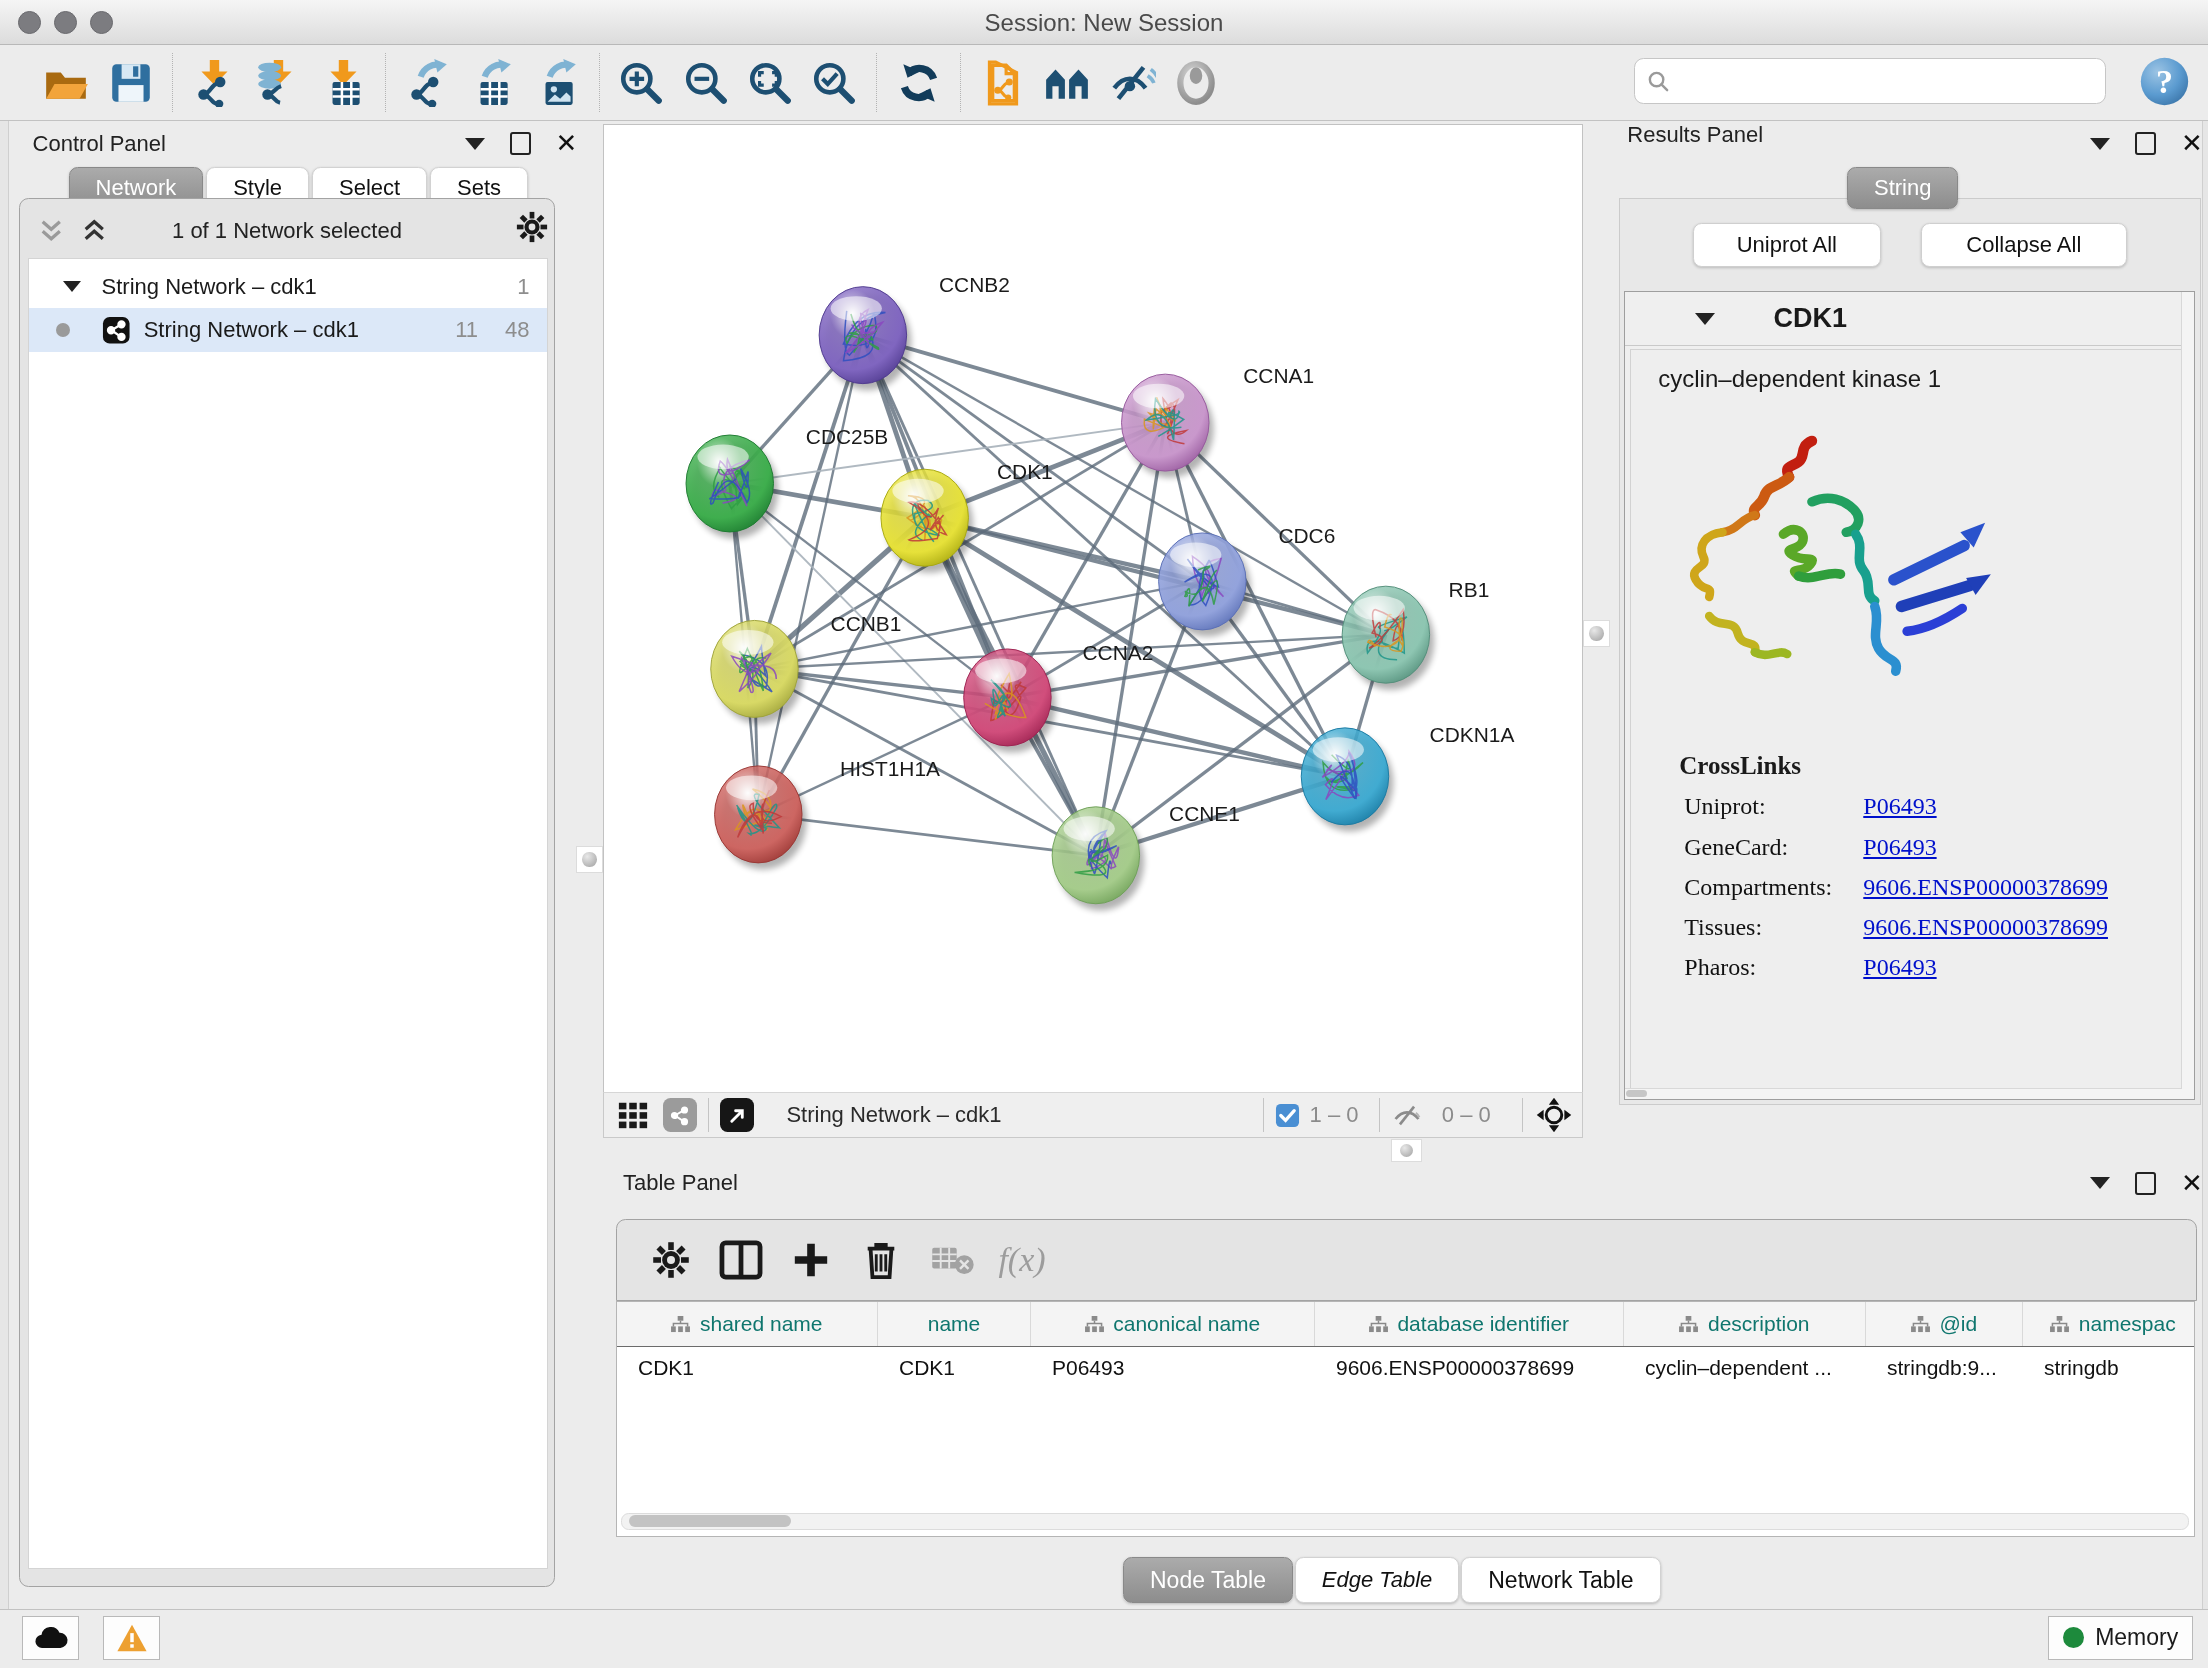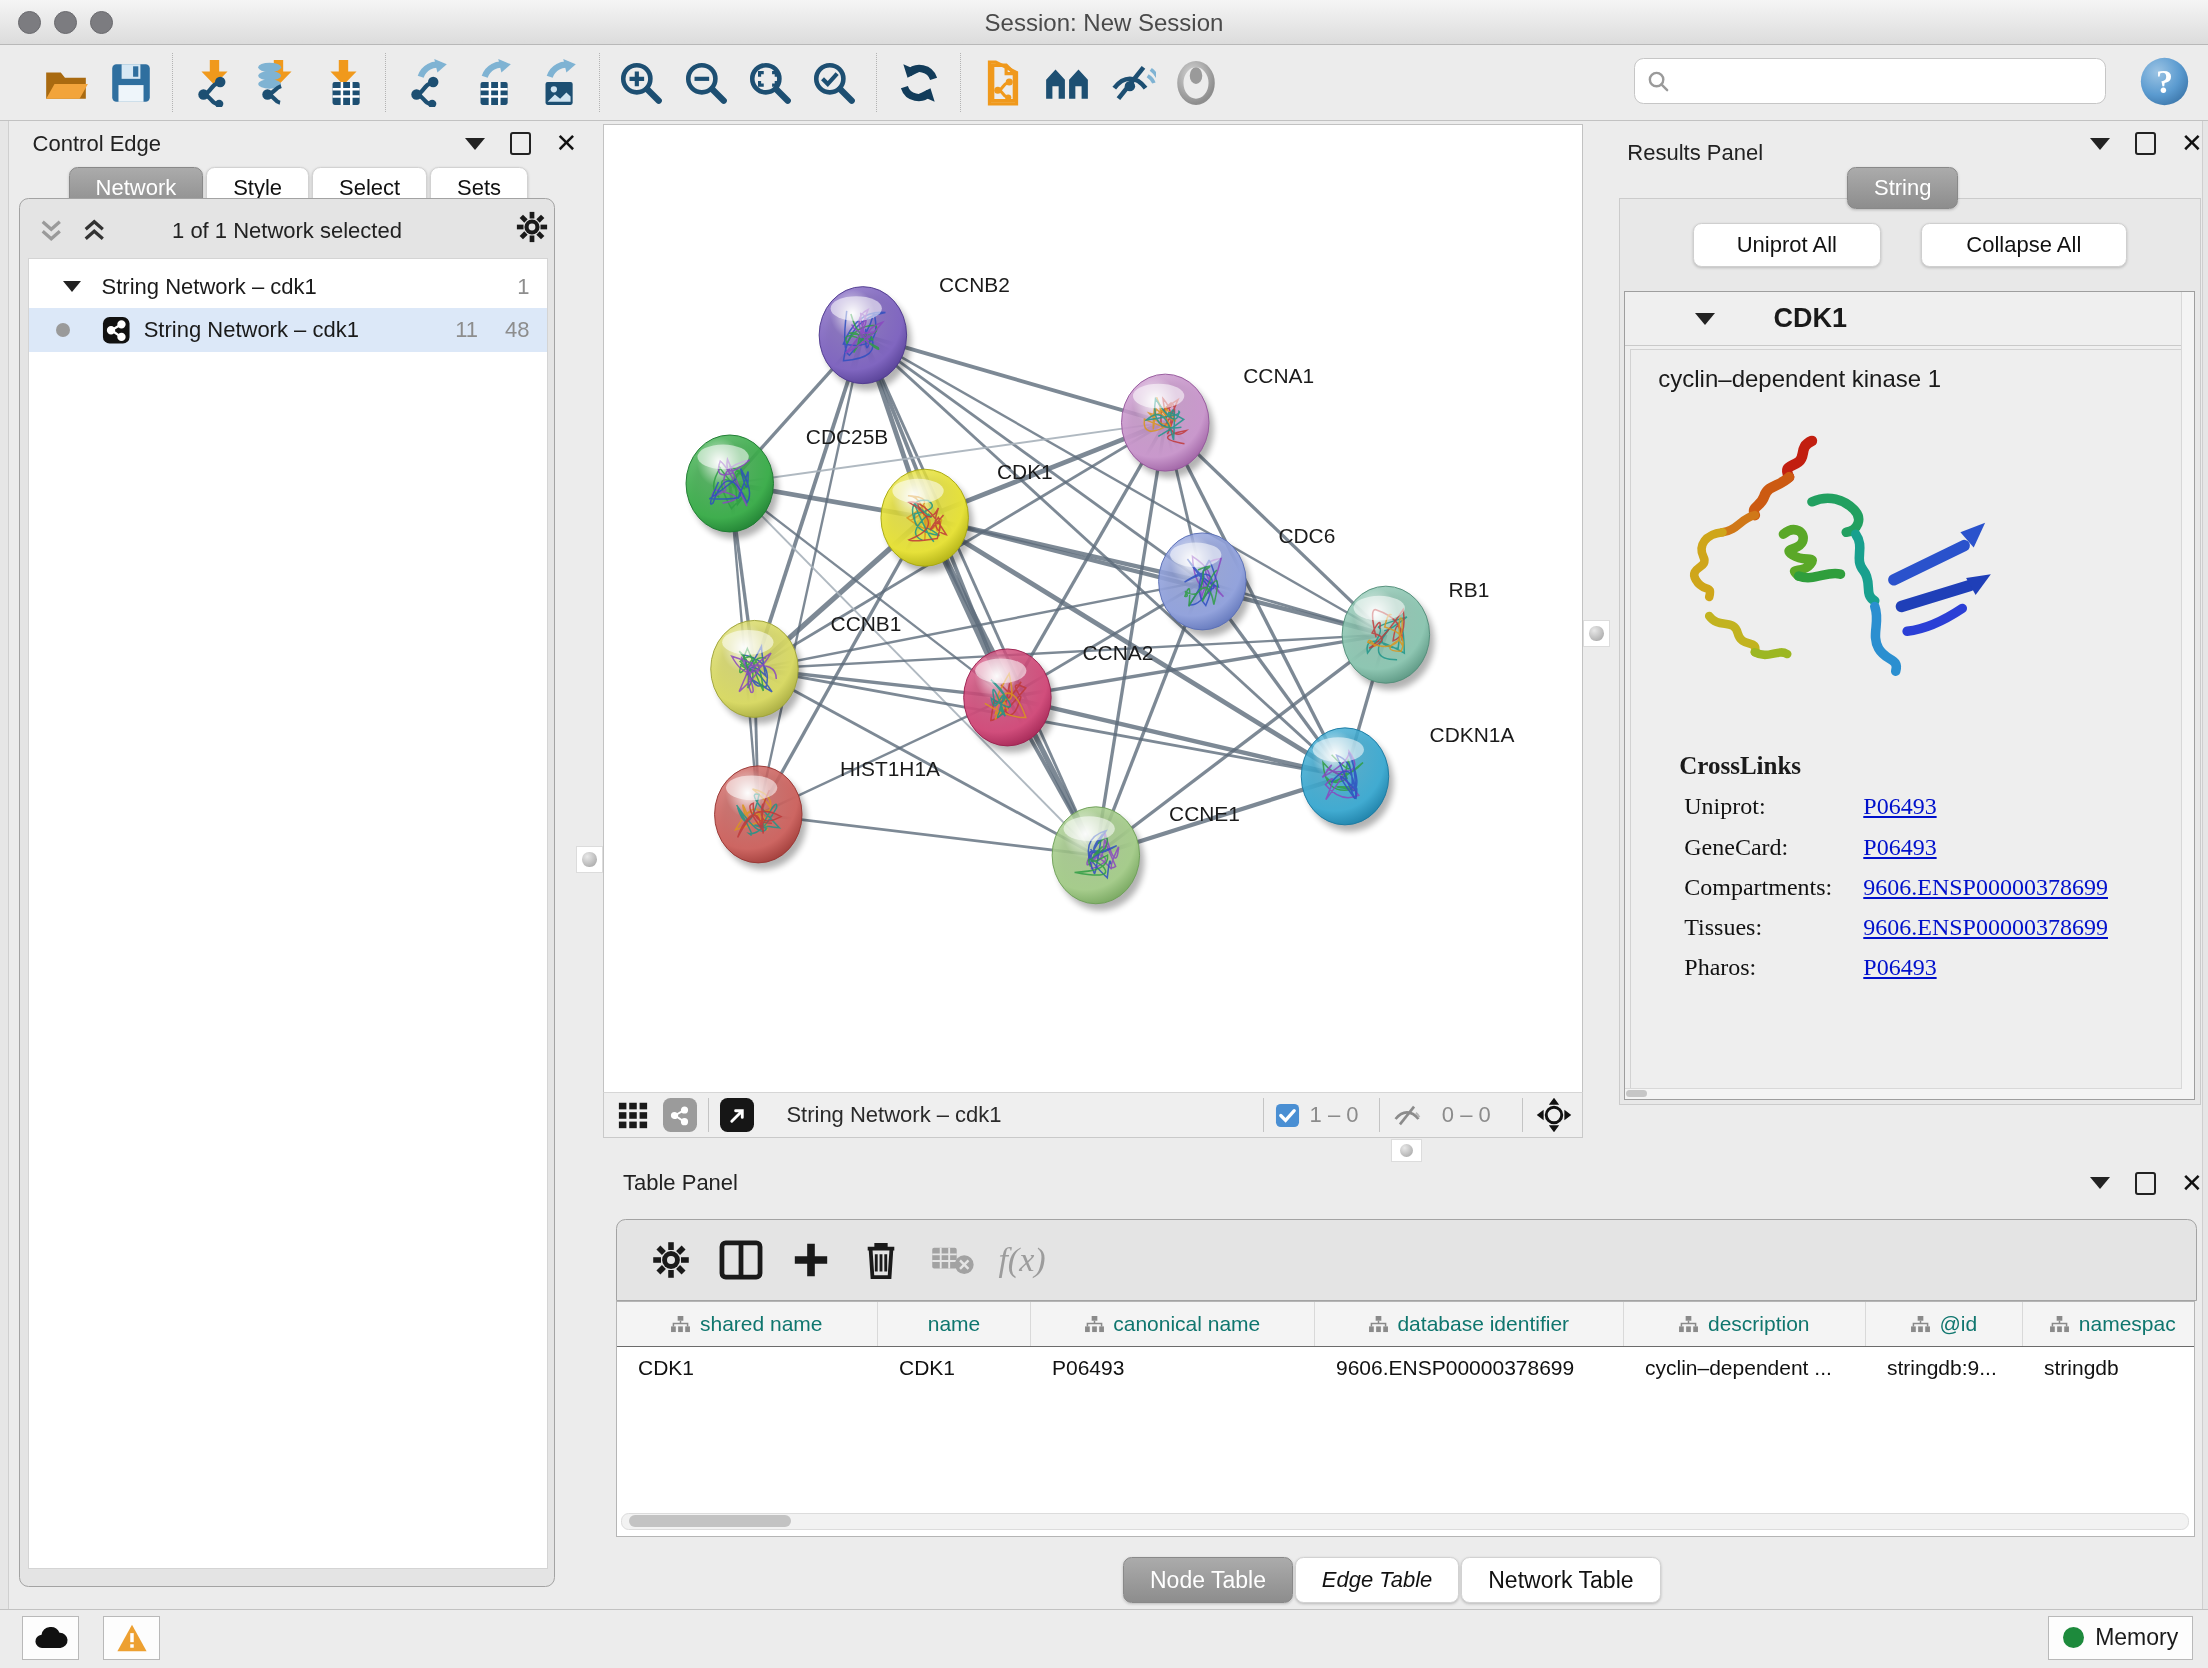--- a/index.html
+++ b/index.html
@@ -243,21 +243,21 @@
         <circle cx="28" cy="28" r="25" fill="url(#helpg)"></circle>
         <text x="28" y="40" text-anchor="middle" font-size="36" font-family="Liberation Serif,serif" font-weight="bold" fill="#fff">?</text>
       </svg>
   </div>
 </div>
 
 <div class="abs edge-strip" style="left:0;top:121px;width:7.6px;height:1488px;border-right:1px solid #cfcfcf"></div>
 <div class="abs edge-strip" style="left:2202px;top:121px;width:6.7px;height:1488px;border-left:1px solid #cfcfcf"></div>
 
 <div class="abs" style="left:7.6px;top:121px;width:556px;height:1488px">
-  <div class="panel-title abs" style="left:25px;top:9.5px">Control Edge</div>
+  <div class="panel-title abs" style="left:25px;top:9.5px">Control Panel</div>
   <div class="win-ctrl" style="left:457px;top:11.4px">
     <span class="tri-down"></span>
     <span class="float-box"></span>
     <span class="close-x">✕</span>
   </div>
   <div id="cp-tabs" style="position:absolute;left:61px;top:46px;display:flex;gap:2.9px">
       <div class="tab active">Network</div>
       <div class="tab">Style</div>
       <div class="tab">Select</div>
       <div class="tab">Sets</div>
@@ -591,21 +591,21 @@
     </svg>
   <span style="font-size:22px;color:#8b8b8b;margin:0 20px">0 – 0</span>
   <span class="nb-sep"></span>
   <svg width="38" height="38" viewBox="0 0 44 44" style="margin-right:9.5px">
       <circle cx="22" cy="22" r="9" fill="none" stroke="#111" stroke-width="3.4"></circle>
       <path d="M22 2l6 8H16zM22 42l6-8H16zM2 22l8-6v12zM42 22l-8-6v12z" fill="#111"></path>
     </svg>
 </div>
 
 <div class="abs" style="left:1614px;top:121px;width:590px;height:989px">
-  <div class="panel-title abs" style="left:13.3px;top:19px">Results Panel</div>
+  <div class="panel-title abs" style="left:13.3px;top:1px">Results Panel</div>
   <div class="win-ctrl" style="left:476px;top:11.4px">
     <span class="tri-down"></span>
     <span class="float-box"></span>
     <span class="close-x">✕</span>
   </div>
   <div class="tab active abs" style="left:233px;top:46px;z-index:2">String</div>
   <div class="rp-outer abs" style="left:4.8px;top:77px">
     <div style="position:absolute;left:0;top:0;width:100%;height:91px;display:flex;align-items:center;justify-content:center;gap:40px">
       <div class="btn" style="width:186px;height:42px">Uniprot All</div>
       <div class="btn" style="width:204px;height:42px">Collapse All</div>

